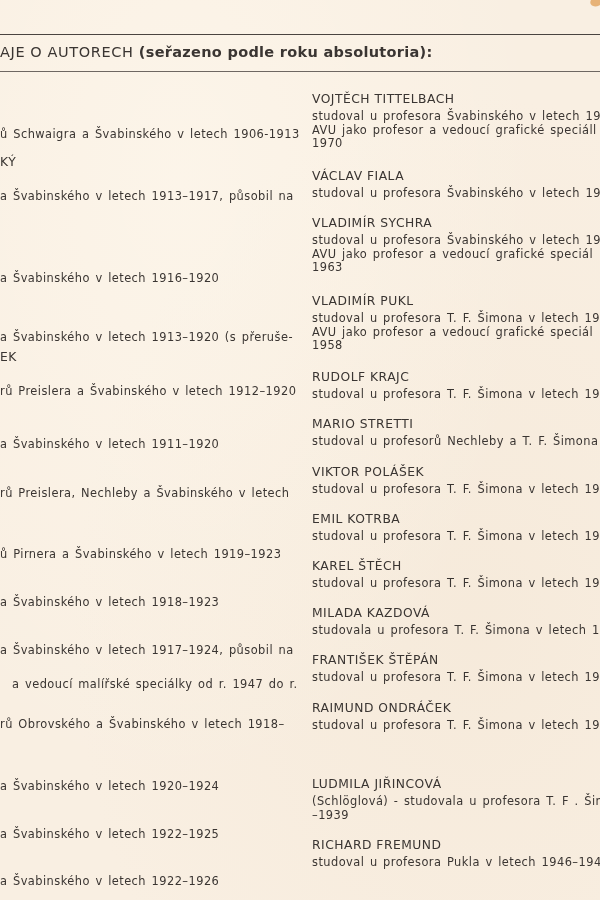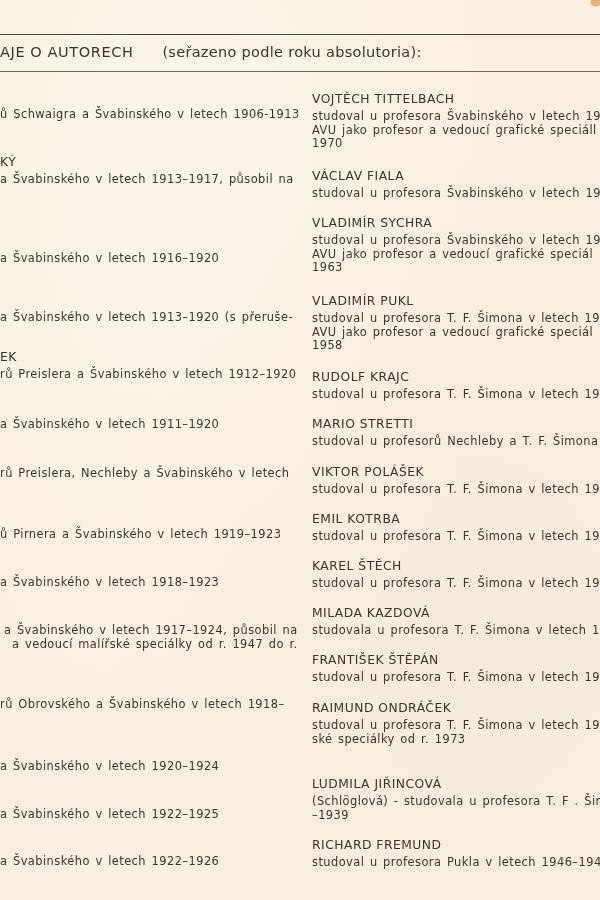--- a/index.html
+++ b/index.html
@@ -48,22 +48,21 @@
       top: 44px;
       white-space: nowrap;
       font-size: 14.5px;
       letter-spacing: 0.3px;
     }
     .heading .bold {
       font-weight: normal;
       letter-spacing: 0.6px;
     }
     .heading .normal {
-      font-weight: normal;
-      margin-left: 24px;
+      font-weight: bold;
     }
     .col {
       position: absolute;
       top: 0;
     }
     .col.left { left: 0; width: 296px; }
     .col.right { left: 312px; width: 300px; }
     .entry {
       position: absolute;
       left: 0;
@@ -77,21 +76,21 @@
       margin-bottom: 3px;
     }
     .line {
       display: block;
       font-size: 11.4px;
       letter-spacing: 0.45px;
       word-spacing: 1.5px;
       line-height: 13.5px;
     }
     .col.left .entry { left: 0; }
-    .col.left .line { text-align: right; }
+    .col.left .line { text-align: left; margin-top: 20px; }
   </style>
 </head>
 <body>
 
 <div class="paper-texture"></div>
 <div class="stain"></div>
 
 <div class="rule top"></div>
 <div class="heading">
   <span class="bold">AJE O AUTORECH</span><span class="normal"> (seřazeno podle roku absolutoria):</span>
@@ -193,21 +192,20 @@
     <span class="name">MILADA KAZDOVÁ</span>
     <span class="line">studovala u profesora T. F. Šimona v letech 193</span>
   </div>
   <div class="entry" style="top:653px">
     <span class="name">FRANTIŠEK ŠTĚPÁN</span>
     <span class="line">studoval u profesora T. F. Šimona v letech 1934-</span>
   </div>
   <div class="entry" style="top:701px">
     <span class="name">RAIMUND ONDRÁČEK</span>
     <span class="line">studoval u profesora T. F. Šimona v letech 19</span>
-    <span class="line">ské speciálky od r. 1973</span>
   </div>
   <div class="entry" style="top:777px">
     <span class="name">LUDMILA JIŘINCOVÁ</span>
     <span class="line">(Schlöglová) - studovala u profesora T. F . Šim</span>
     <span class="line">–1939</span>
   </div>
   <div class="entry" style="top:838px">
     <span class="name">RICHARD FREMUND</span>
     <span class="line">studoval u profesora Pukla v letech 1946–1948</span>
   </div>

